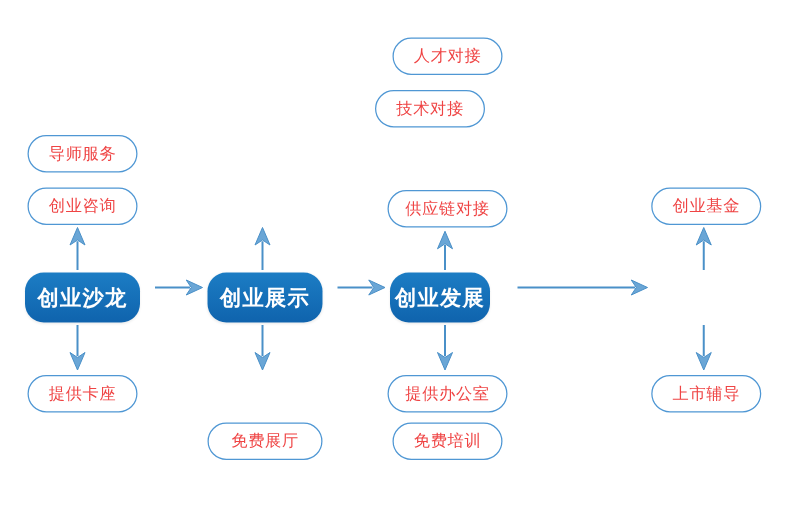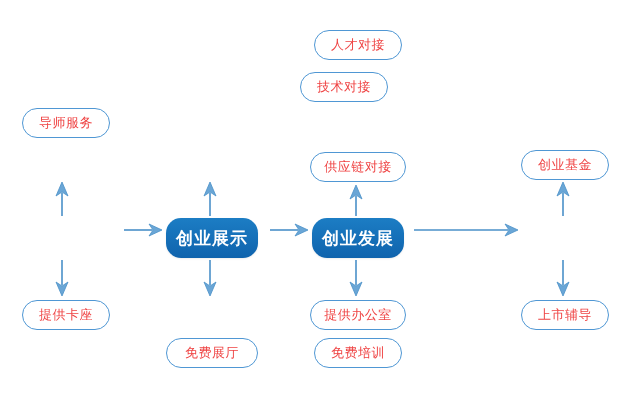--- a/index.html
+++ b/index.html
@@ -121,24 +121,26 @@
         <path d="M 25 2 L 38 8 L 25 14 L 29 8 Z" fill="#6aa6d6" stroke="#4a90c8" stroke-width="0.8" stroke-linejoin="round"></path>
       </svg>
     </div>
     <div class="arrow" style="left: 414px; top: 222px;">
       <svg width="106" height="16">
         <line x1="0" y1="8" x2="94" y2="8" stroke="#4a90c8" stroke-width="1.6"></line>
         <path d="M 91 2 L 104 8 L 91 14 L 95 8 Z" fill="#6aa6d6" stroke="#4a90c8" stroke-width="0.8" stroke-linejoin="round"></path>
       </svg>
     </div>
     <div class="pill" style="left: 22px; top: 108px; width: 88px;">导师服务</div>
+    <div class="pill" style="left: 22px; top: 150px; width: 88px;">创业咨询</div>
+    <div class="stage" style="left: 20px; top: 218px; width: 92px;">创业沙龙</div>
     <div class="pill" style="left: 22px; top: 300px; width: 88px;">提供卡座</div>
     <div class="stage" style="left: 166px; top: 218px; width: 92px;">创业展示</div>
     <div class="pill" style="left: 166px; top: 338px; width: 92px;">免费展厅</div>
     <div class="pill" style="left: 314px; top: 30px; width: 88px;">人才对接</div>
     <div class="pill" style="left: 300px; top: 72px; width: 88px;">技术对接</div>
     <div class="pill" style="left: 310px; top: 152px; width: 96px;">供应链对接</div>
-    <div class="stage" style="left: 312px; top: 218px; width: 92px;">创业发展</div>
+    <div class="stage" style="left: 312px; top: 218px; width: 80px;">创业发展</div>
     <div class="pill" style="left: 310px; top: 300px; width: 96px;">提供办公室</div>
     <div class="pill" style="left: 314px; top: 338px; width: 88px; text-align: center;">免费培训</div>
     <div class="pill" style="left: 521px; top: 150px; width: 88px;">创业基金</div>
     <div class="pill" style="left: 521px; top: 300px; width: 88px;">上市辅导</div>
   </div>
 
 </body></html>

